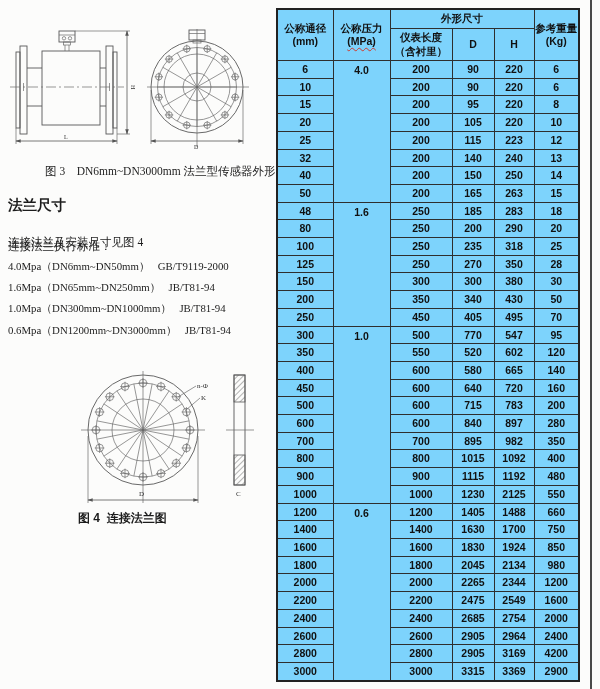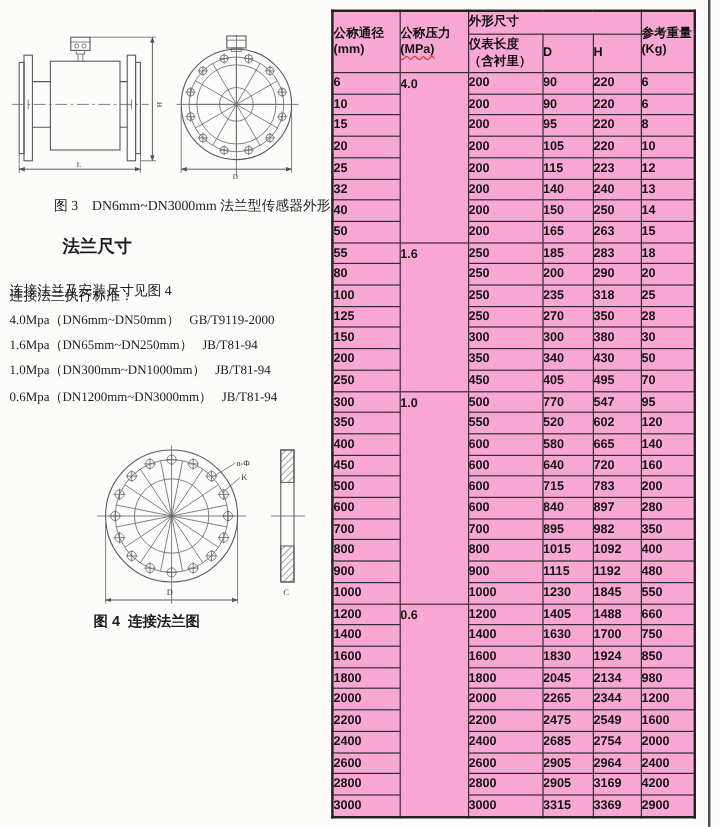--- a/index.html
+++ b/index.html
@@ -7,31 +7,31 @@
     width:600px;height:689px;position:relative;overflow:hidden;
     background:#fcfcfb;color:#1c1c1c;
     font-family:"Liberation Serif", serif;
   }
   .abs{position:absolute;}
   .page-edge{position:absolute;left:590px;top:0;width:2px;height:689px;background:#4a4a4a;}
 
   
   .fig-caption{font-size:11.5px;white-space:pre;color:#222;}
   .fig4-caption{font-size:12px;font-weight:bold;font-family:Liberation Sans, sans-serif;white-space:pre;}
-  .section-heading{font-size:14.5px;font-weight:bold;font-family:"Liberation Sans",sans-serif;margin-left:44px;}
+  .section-heading{font-size:14.5px;font-weight:bold;font-family:"Liberation Sans",sans-serif;}
   .body-line{font-size:11.5px;white-space:pre;}
   .std-line{font-size:10.8px;white-space:pre;}
 
   
   table.spec{
     position:absolute;left:276px;top:8px;width:302px;
     border-collapse:collapse;table-layout:fixed;
     font-family:"Liberation Sans",sans-serif;font-weight:bold;
-    font-size:10.5px;color:#111;text-align:left;
-    border:2px solid #222;background:#f9a8d4;
+    font-size:10.5px;color:#111;text-align:center;
+    border:2px solid #222;background:#7dd3fc;
   }
   .spec th,.spec td{border:1px solid #2e2e2e;padding:0;overflow:hidden;}
   .spec thead th{line-height:1.25;font-size:10.5px;vertical-align:middle;}
   .spec thead tr.h1 th{height:18px;}
   .spec thead tr.h2 th{height:31px;}
   .spec tbody td{height:16.7px;line-height:16.7px;}
   .spec td.ptop{vertical-align:top;padding-top:1px;line-height:16.7px;margin-left:48px;}
   .squiggle{text-decoration:underline wavy #cf3a2d;text-decoration-thickness:1px;text-underline-offset:2px;}
 
   svg text{font-family:"Liberation Serif",serif;fill:#333;}
@@ -357,21 +357,21 @@
         <td>14</td>
       </tr>
       <tr>
         <td>50</td>
         <td>200</td>
         <td>165</td>
         <td>263</td>
         <td>15</td>
       </tr>
       <tr>
-        <td>55</td>
+        <td>48</td>
         <td rowspan="7" class="ptop">1.6</td>
         <td>250</td>
         <td>185</td>
         <td>283</td>
         <td>18</td>
       </tr>
       <tr>
         <td>80</td>
         <td>250</td>
         <td>200</td>
@@ -474,21 +474,21 @@
         <td>900</td>
         <td>900</td>
         <td>1115</td>
         <td>1192</td>
         <td>480</td>
       </tr>
       <tr>
         <td>1000</td>
         <td>1000</td>
         <td>1230</td>
-        <td>1845</td>
+        <td>2125</td>
         <td>550</td>
       </tr>
       <tr>
         <td>1200</td>
         <td rowspan="10" class="ptop">0.6</td>
         <td>1200</td>
         <td>1405</td>
         <td>1488</td>
         <td>660</td>
       </tr>

